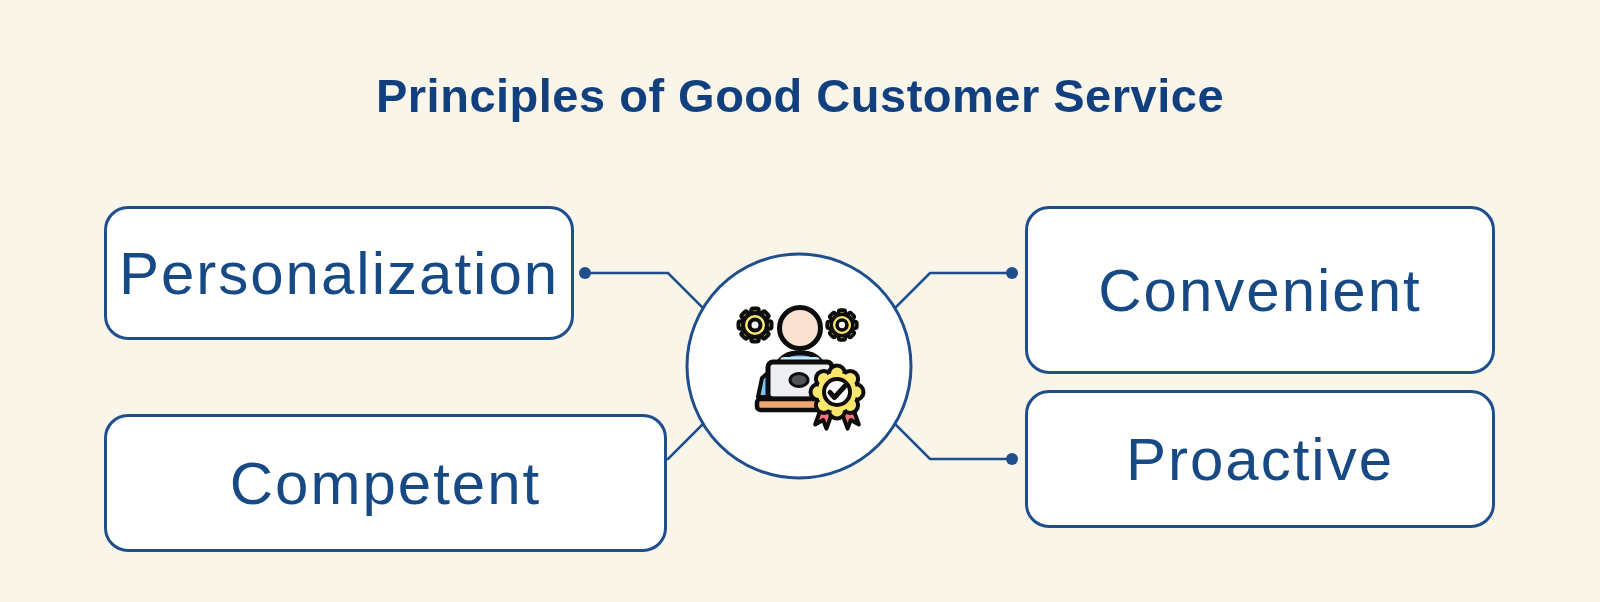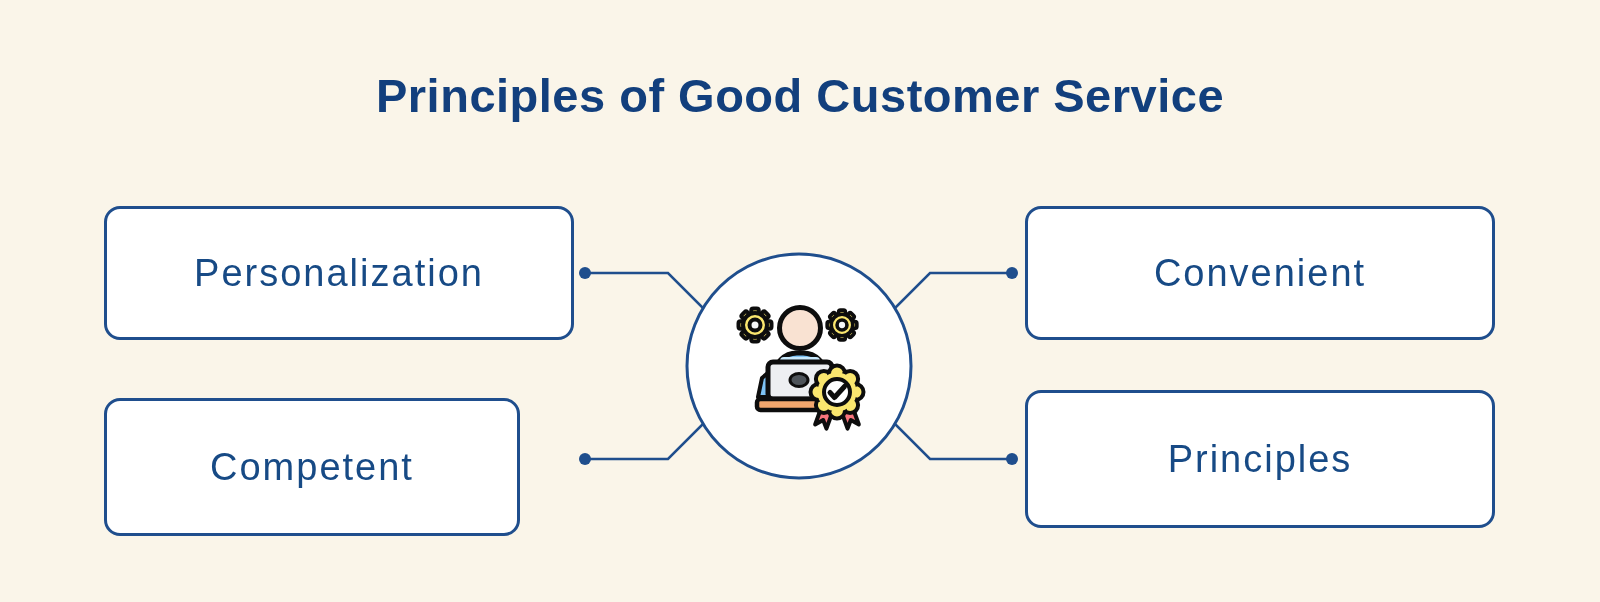--- a/index.html
+++ b/index.html
@@ -24,33 +24,33 @@
   .connector-layer {
     position: absolute;
     left: 0; top: 0;
     width: 1600px;
     height: 602px;
   }
   .node {
     position: absolute;
     background: #FFFFFF;
     border: 3px solid #1F4E8D;
-    border-radius: 16px;
+    border-radius: 24px;
     display: flex;
     align-items: center;
     justify-content: center;
     color: #174A85;
-    font-size: 38px;
+    font-size: 60px;
     font-weight: 500;
     letter-spacing: 2px;
     box-sizing: border-box;
   }
   .node-tl { left: 104px;  top: 206px; width: 470px; height: 134px; }
-  .node-tr { left: 1025px; top: 206px; width: 470px; height: 134px; }
-  .node-bl { left: 104px;  top: 398px; width: 416px; height: 138px; }
+  .node-tr { left: 1025px; top: 206px; width: 470px; height: 168px; }
+  .node-bl { left: 104px;  top: 414px; width: 563px; height: 138px; }
   .node-br { left: 1025px; top: 390px; width: 470px; height: 138px; }
 </style>
 </head>
 <body>
 
 <div class="canvas">
 
   <h1 class="title">Principles of Good Customer Service</h1>
 
   <svg class="connector-layer" width="1600" height="602" viewBox="0 0 1600 602" xmlns="http://www.w3.org/2000/svg">
@@ -130,16 +130,16 @@
   <div class="node node-tl">
     <span>Personalization</span>
   </div>
   <div class="node node-tr">
     <span>Convenient</span>
   </div>
   <div class="node node-bl">
     <span>Competent</span>
   </div>
   <div class="node node-br">
-    <span>Principles</span>
+    <span>Proactive</span>
   </div>
 
 </div>
 
 </body></html>

